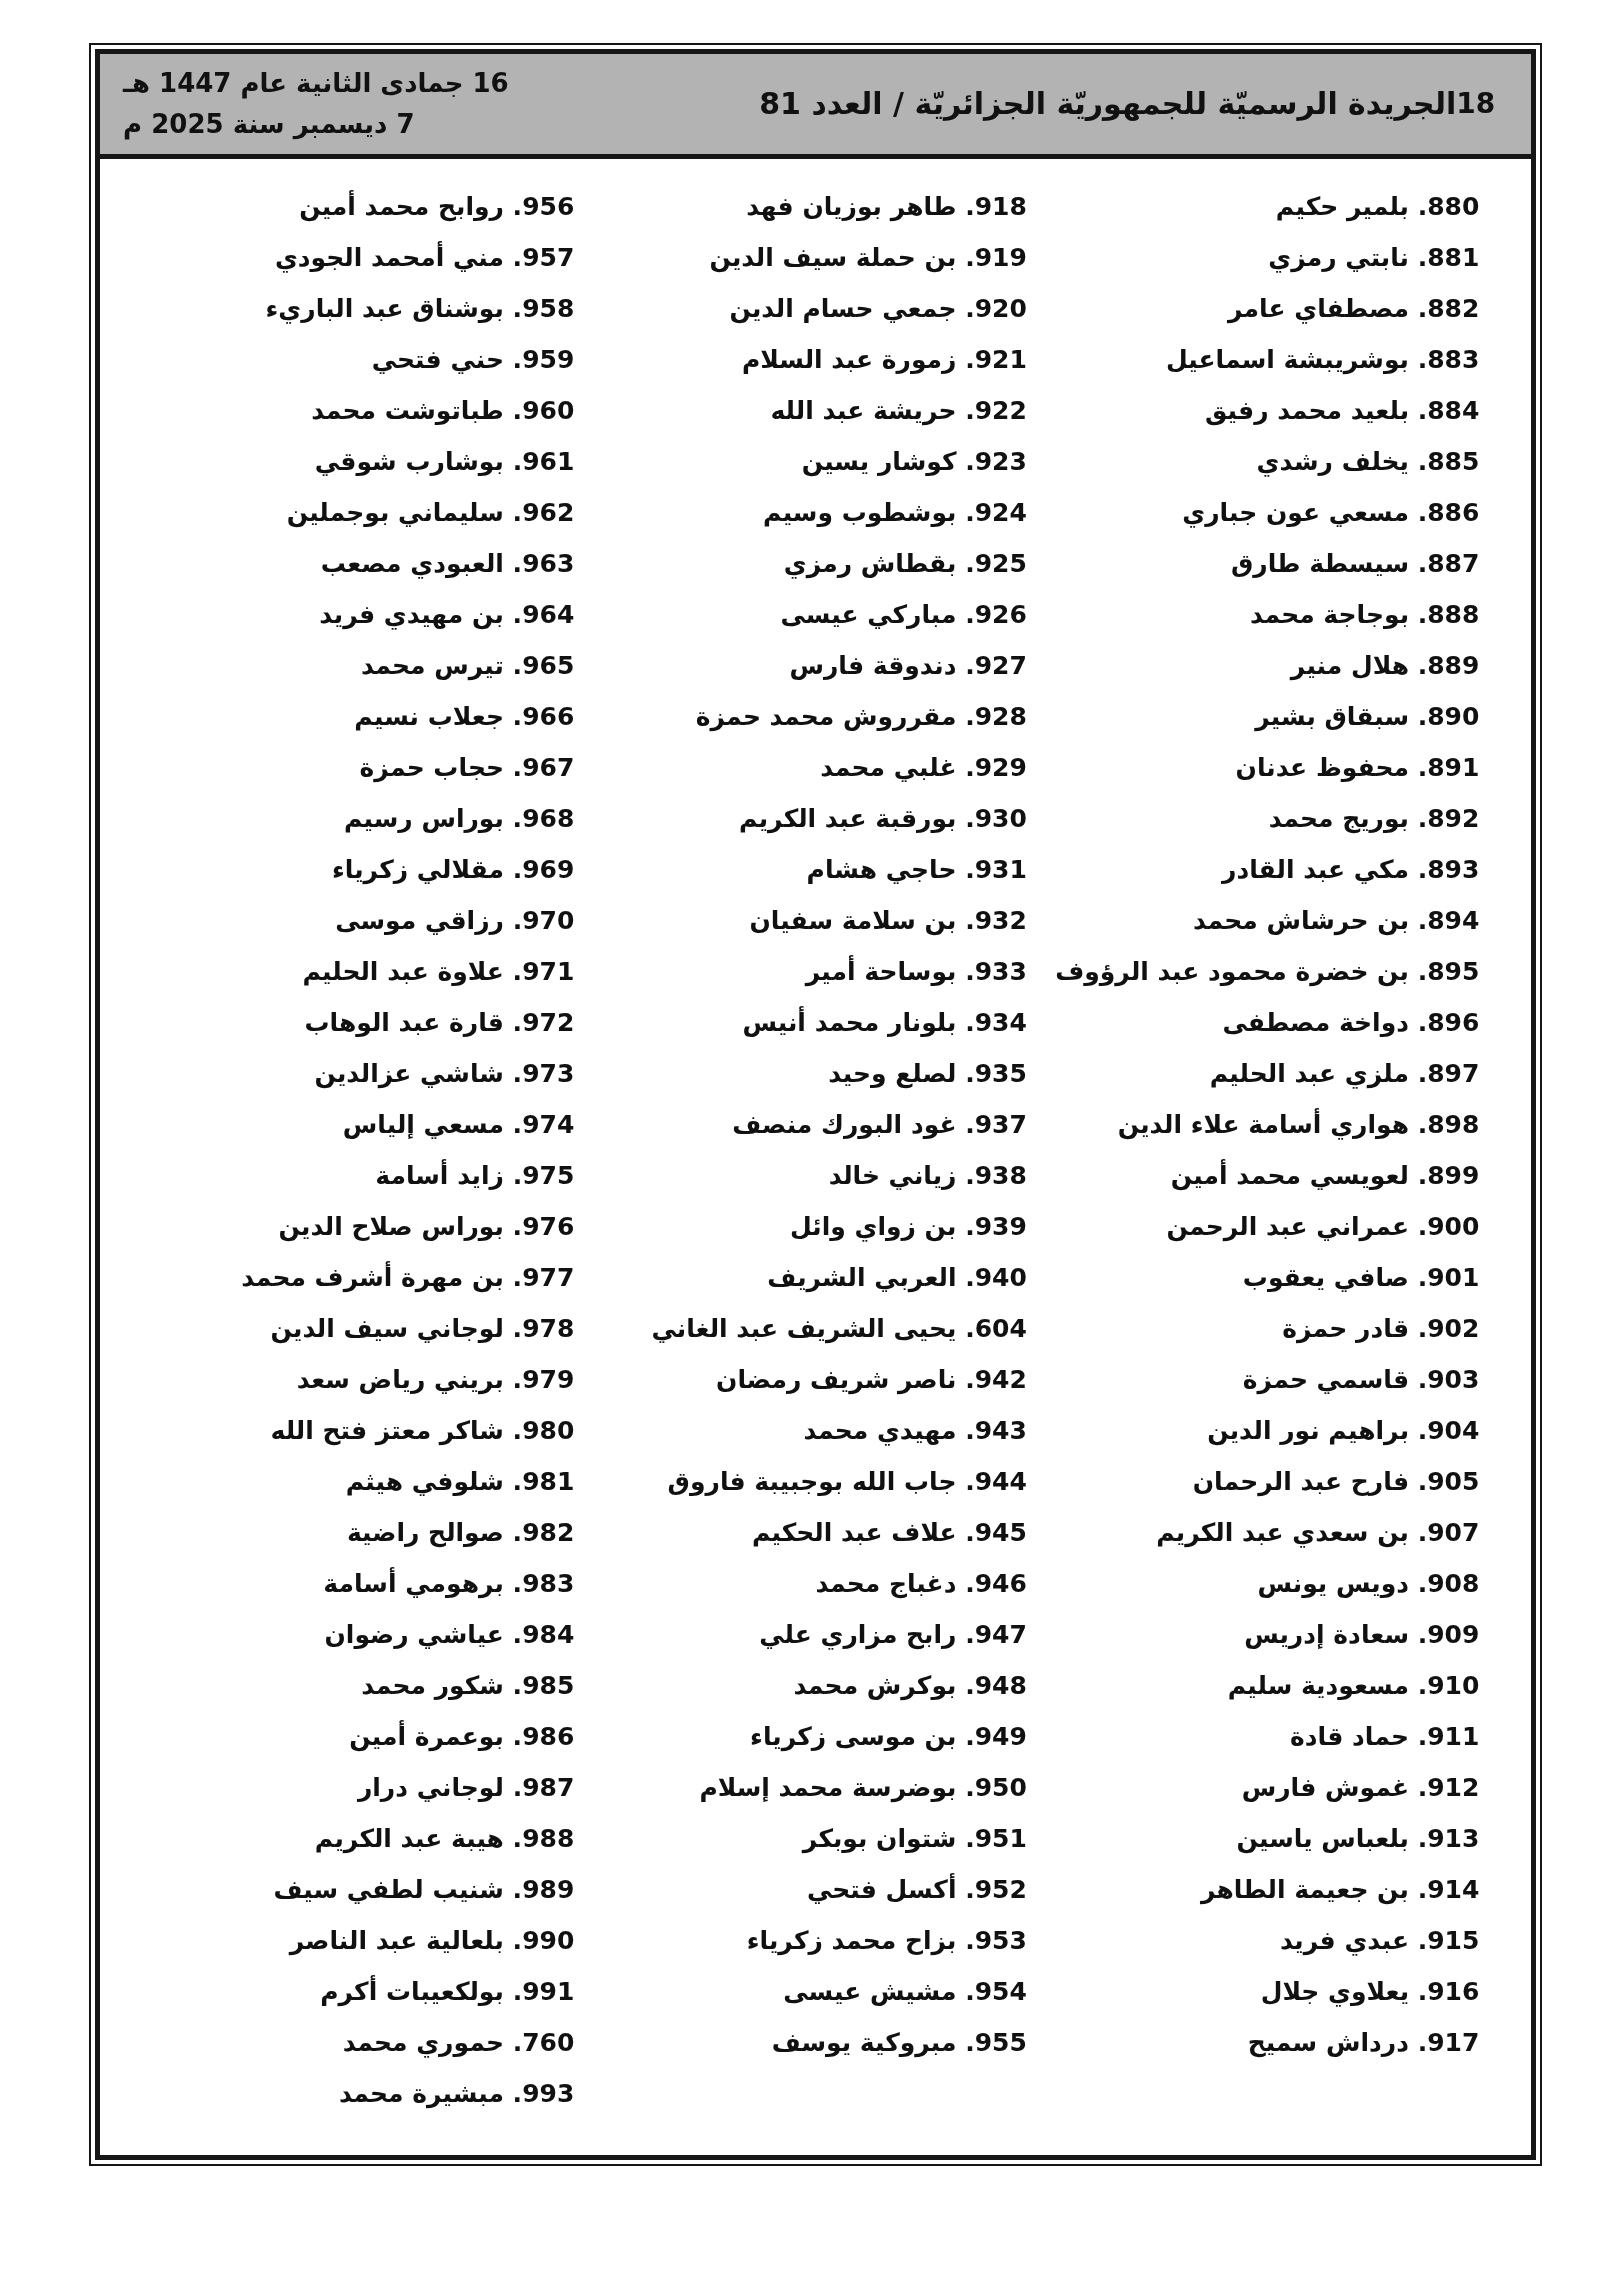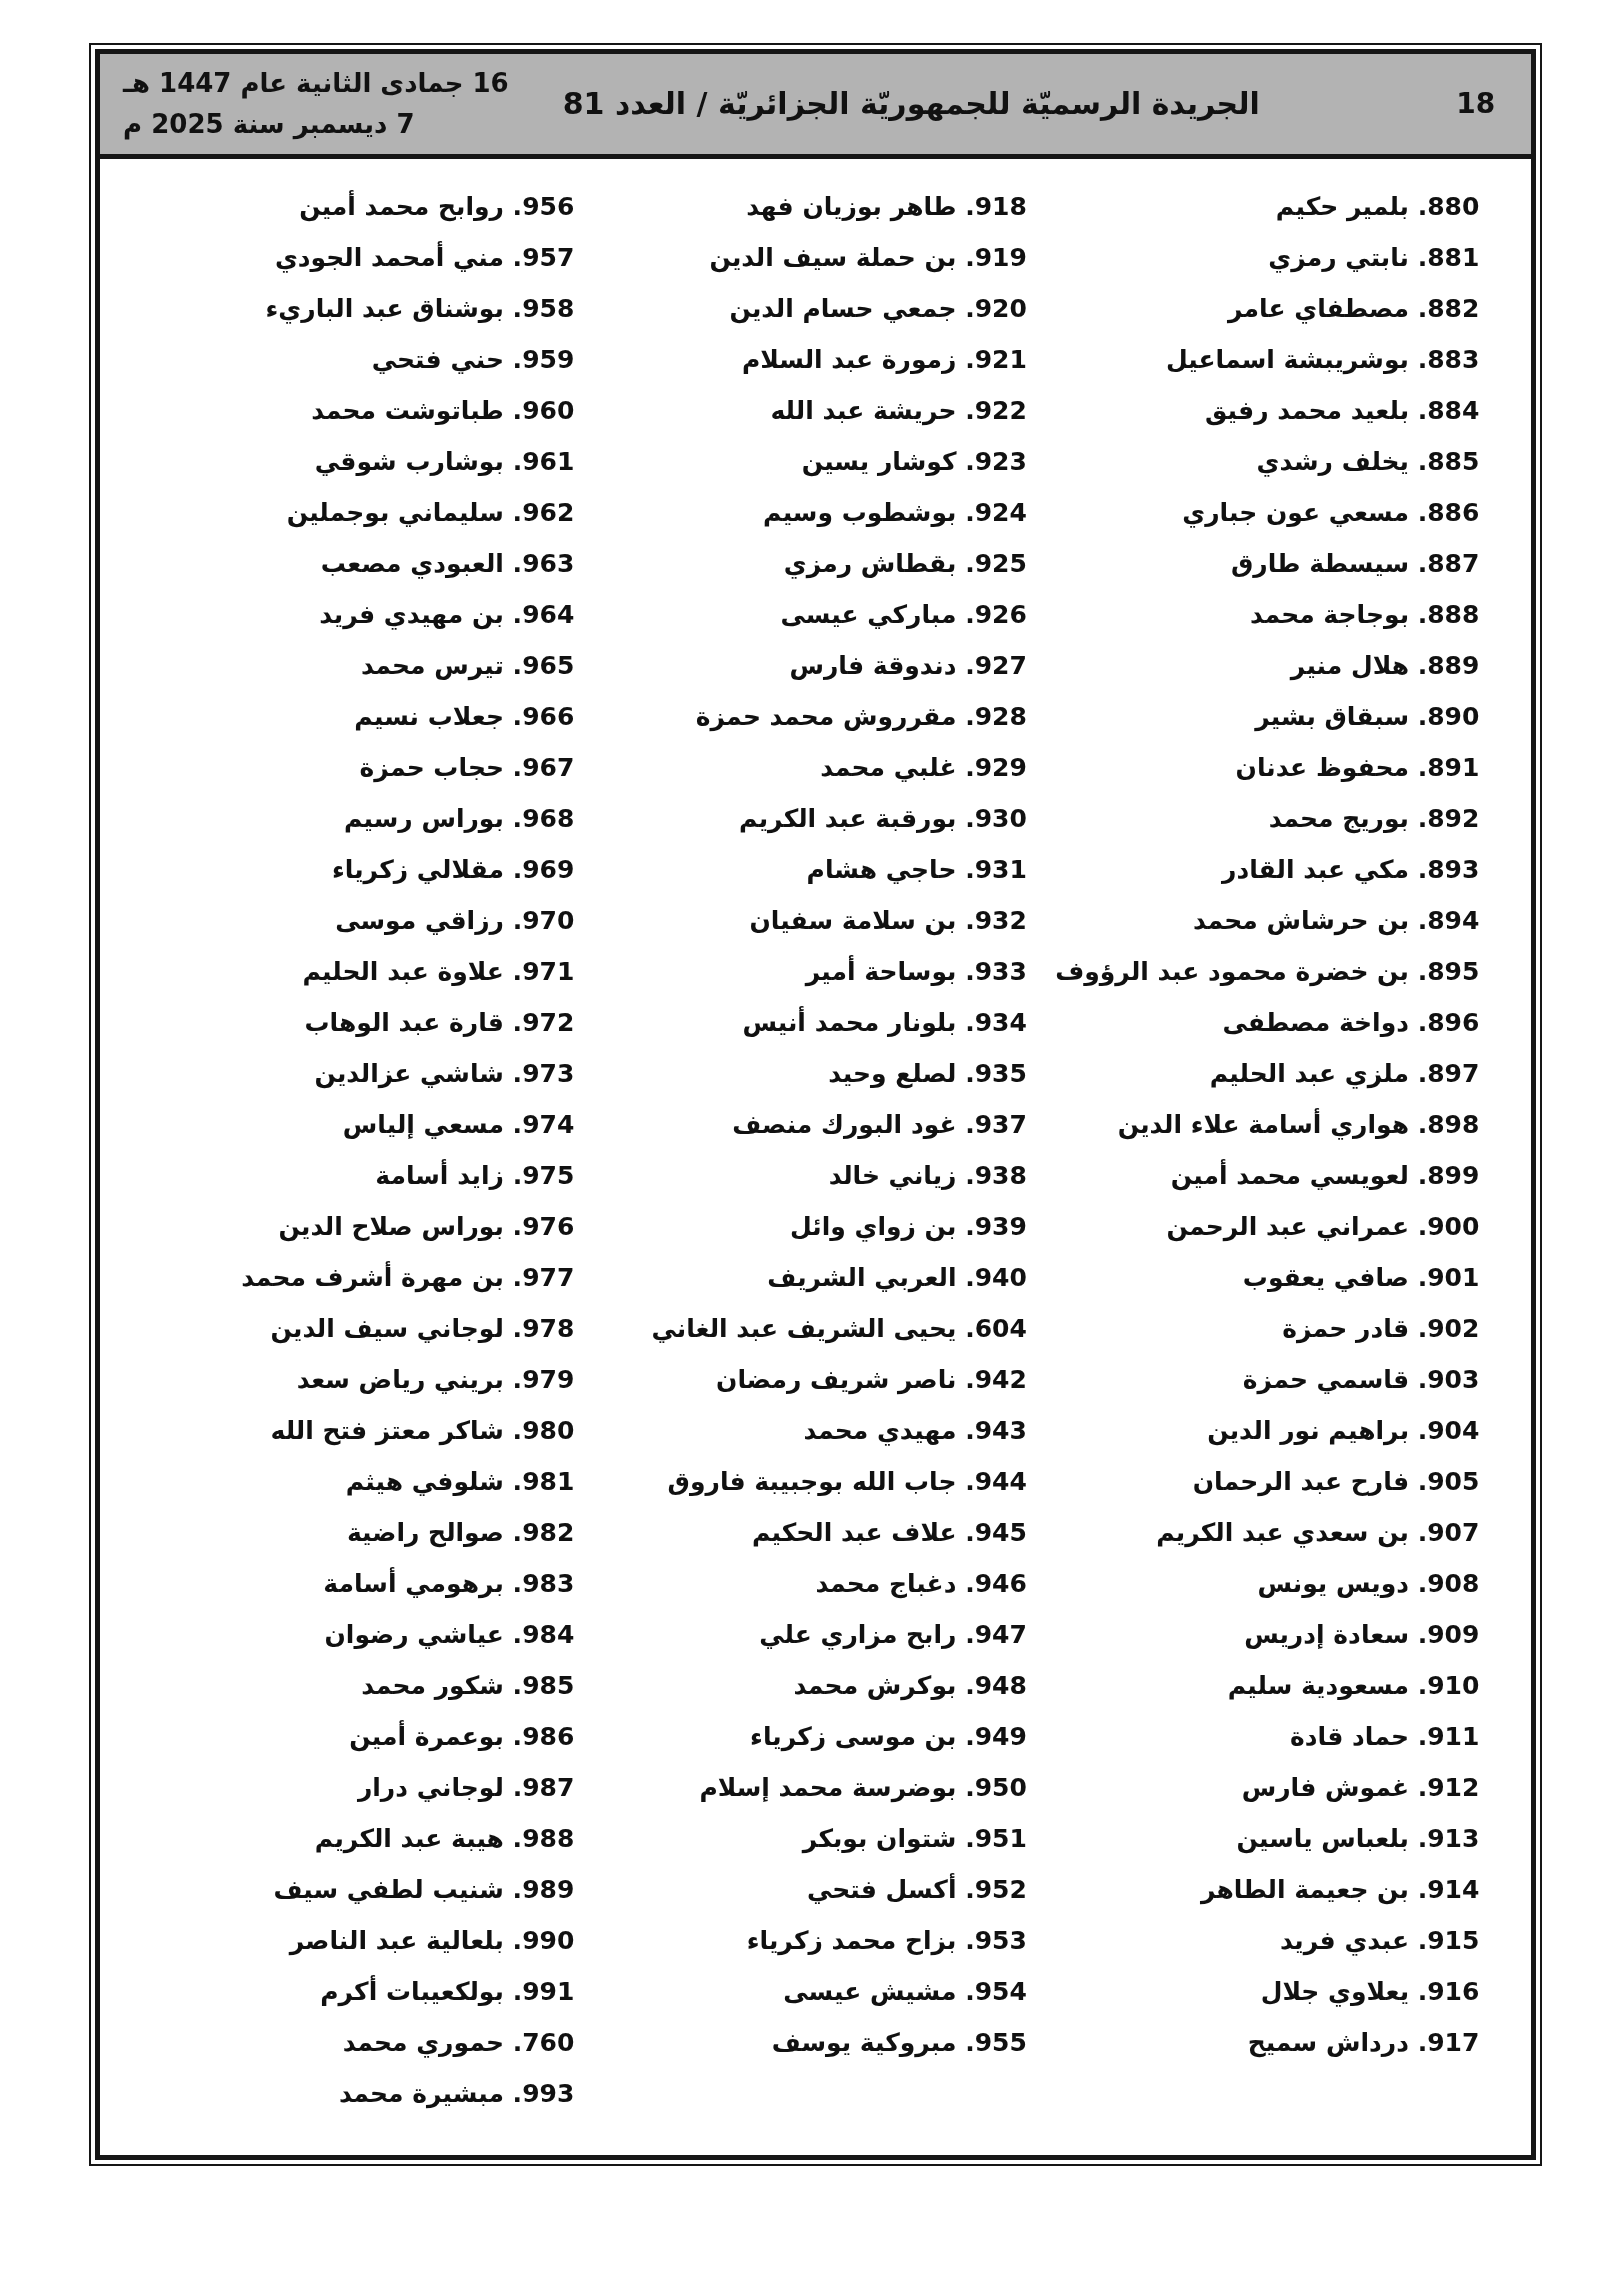--- a/index.html
+++ b/index.html
@@ -38,21 +38,21 @@
     direction:rtl;
     text-align:left;
     font-weight:bold;
     font-size:26px;
     line-height:1.55;
     min-width:380px;
   }
   .journal-title{
     flex:1;
     direction:rtl;
-    text-align:left;
+    text-align:right;
     font-weight:bold;
     font-size:30px;
     padding-left:54px;
   }
   .page-number{
     font-weight:bold;
     font-size:28px;
     padding-right:12.7px;
   }
   .cols{

